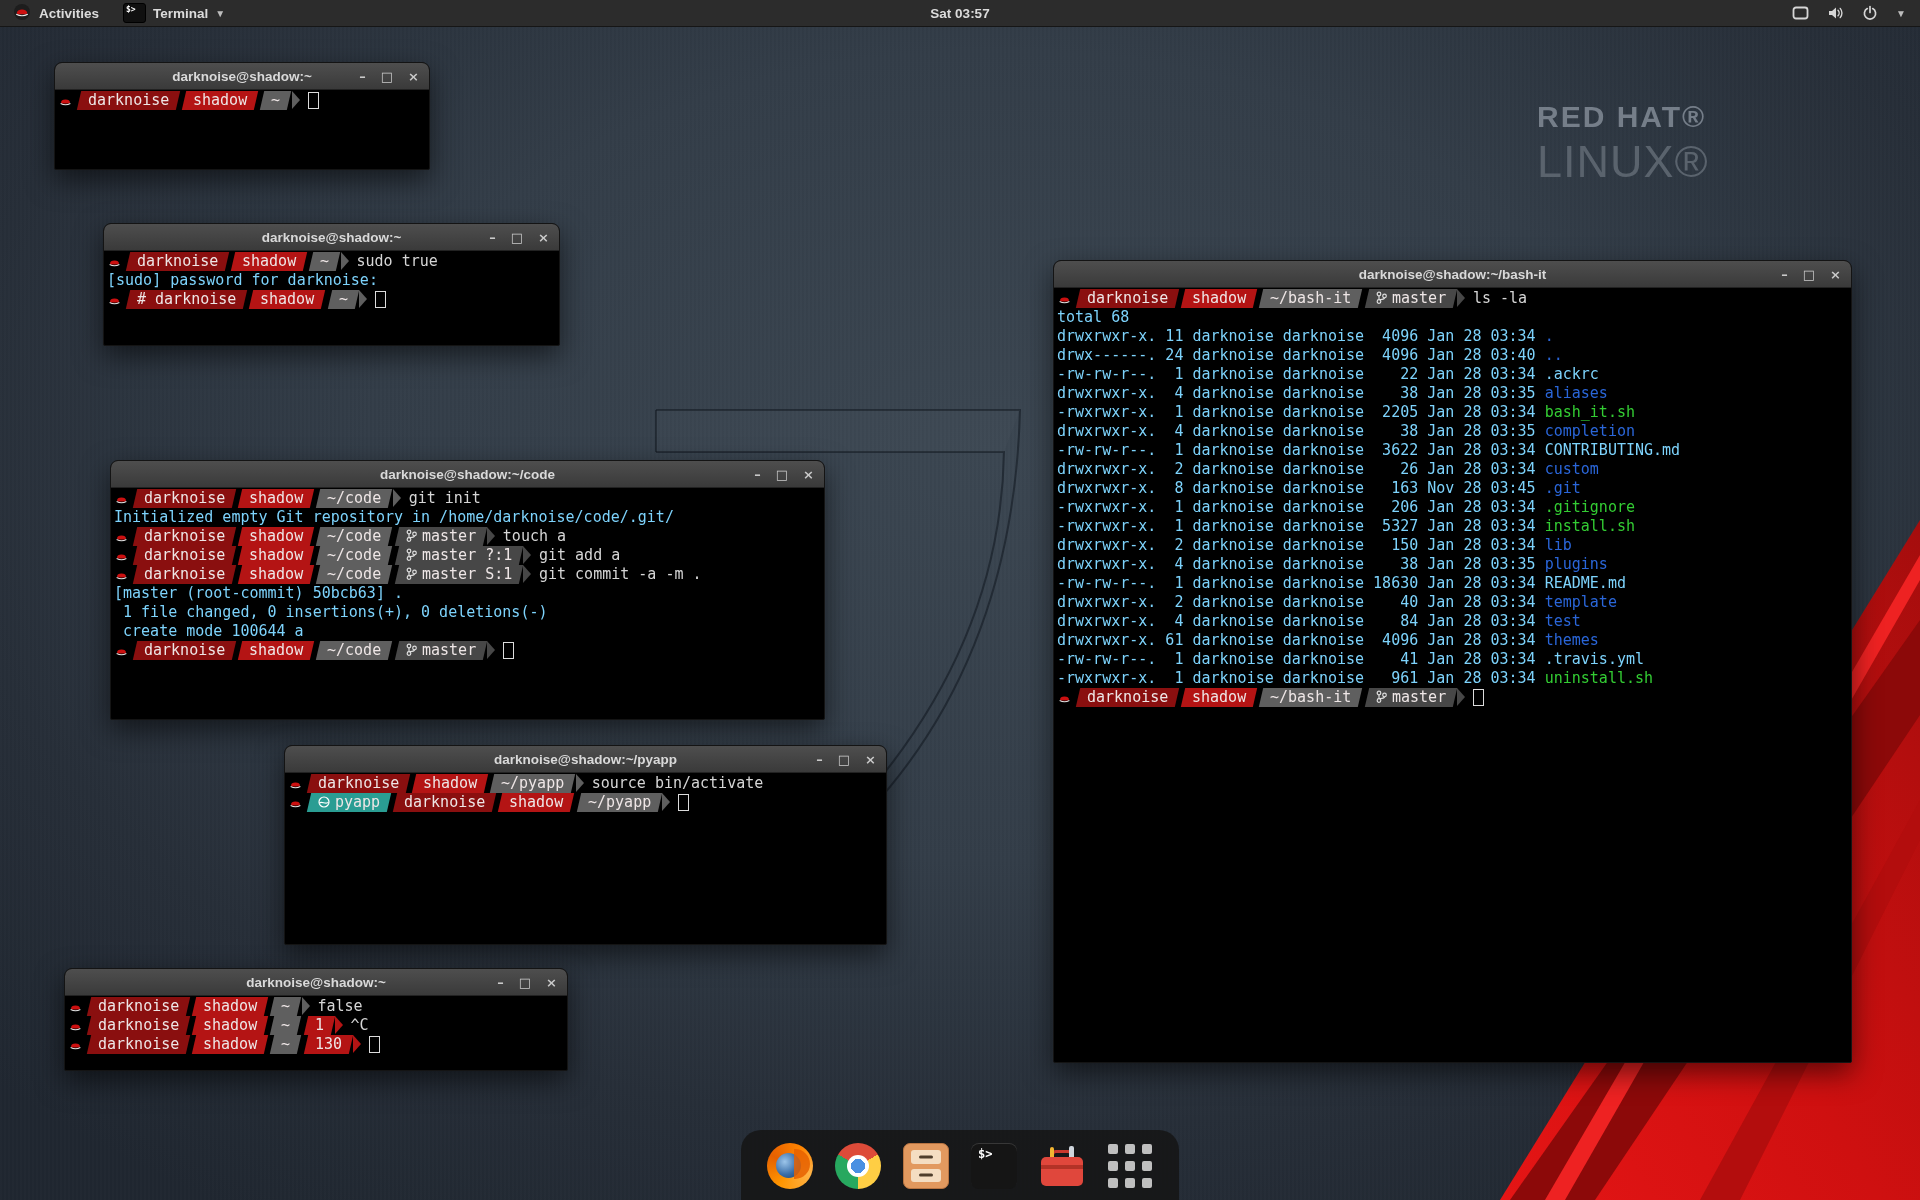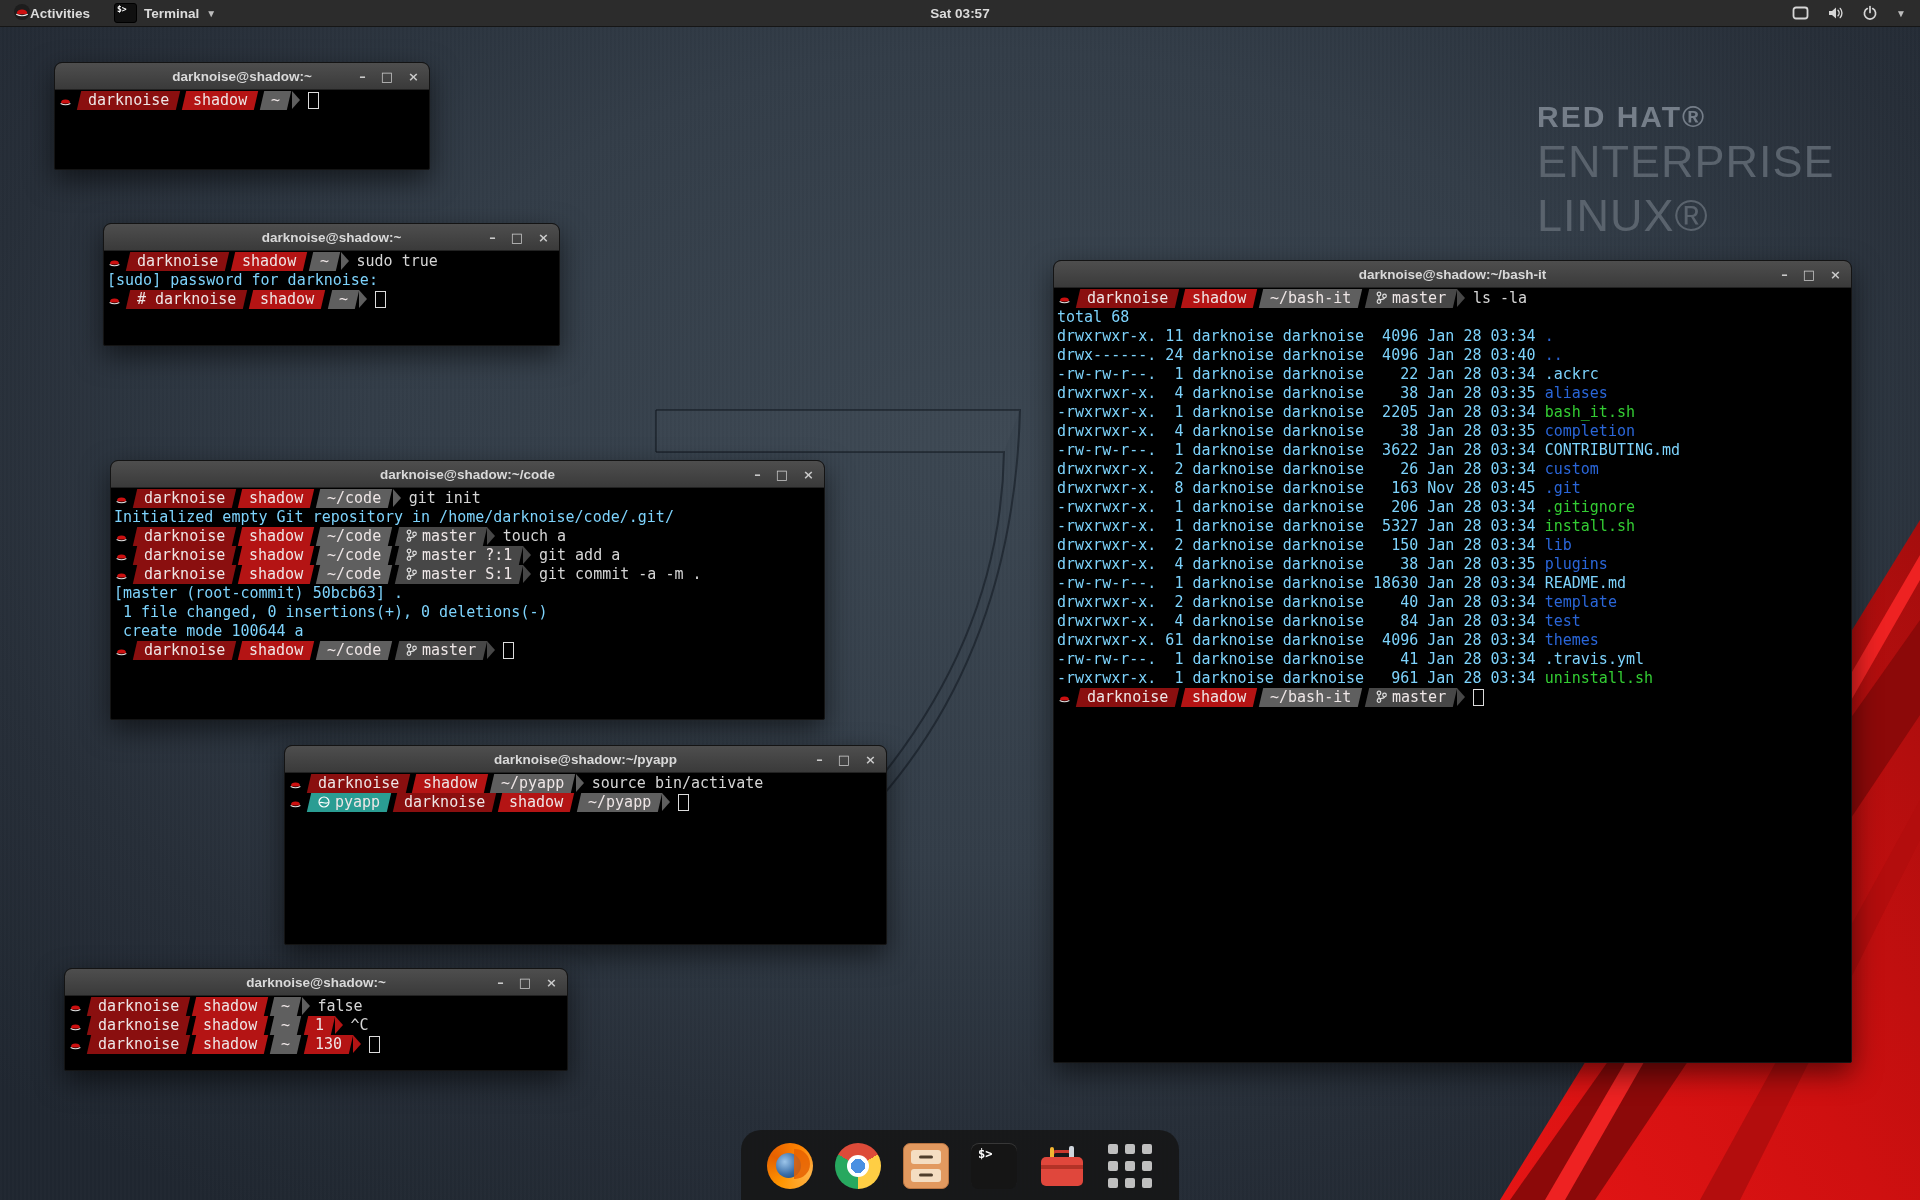--- a/index.html
+++ b/index.html
@@ -14,21 +14,21 @@
   .seven-svg{position:absolute;left:600px;top:380px;}
   .ribbon-svg{position:absolute;right:0;bottom:0;}
   .brand{position:absolute;left:1537px;top:100px;color:#78818c;}
   .brand1{font-size:30px;font-weight:bold;letter-spacing:2px;color:#757e89;}
   .brand2,.brand3{font-size:45px;font-weight:normal;letter-spacing:1px;color:#5a636d;margin-top:2px;}
 
   
   .topbar{position:absolute;left:0;top:0;width:100%;height:26px;background:#2c2c2c;
     border-bottom:1px solid #161616;display:flex;align-items:center;color:#dcdcdc;
     font-size:13.5px;font-weight:bold;z-index:50;}
-  .tb-activities{display:flex;align-items:center;gap:0;padding:0 14px;height:100%;}
+  .tb-activities{display:flex;align-items:center;gap:9px;padding:0 14px;height:100%;}
   .tb-app{display:flex;align-items:center;gap:7px;padding:0 10px;height:100%;}
   .tb-term-icon{width:19px;height:17px;background:#101010;border:1px solid #000;border-radius:3px;
     display:flex;align-items:flex-start;justify-content:flex-start;padding:1px 0 0 2px;
     font:bold 8px "DejaVu Sans Mono",monospace;color:#fff;}
   .chev{font-size:10px;color:#bdbdbd;}
   .tb-clock{position:absolute;left:50%;transform:translateX(-50%);font-weight:bold;}
   .tb-right{margin-left:auto;display:flex;align-items:center;gap:18px;padding-right:14px;}
   .tb-right svg{display:block;}
 
   
@@ -107,21 +107,20 @@
 
   <svg class="seven-svg" width="460" height="450" viewBox="0 0 460 450">
     <path d="M56 30 H420 C416 180 372 320 268 432" fill="none" stroke="rgba(12,17,25,0.5)" stroke-width="2"></path>
     <path d="M56 72 H404 C402 195 358 310 262 420" fill="none" stroke="rgba(12,17,25,0.5)" stroke-width="2"></path>
     <path d="M56 30 V72" fill="none" stroke="rgba(12,17,25,0.5)" stroke-width="2"></path>
     <path d="M56 30 H420 L404 72 H56 Z" fill="rgba(255,255,255,0.02)"></path>
   </svg>
 
   <div class="brand">
     <div class="brand1">RED HAT®</div>
-    <div class="brand2">ENTERPRISE</div>
     <div class="brand3">LINUX®</div>
   </div>
 
   <svg class="ribbon-svg" width="660" height="700" viewBox="0 0 660 700">
     <defs>
       <linearGradient id="rib" x1="1" y1="0" x2="0" y2="1">
         <stop offset="0" stop-color="#a50d0d"></stop>
           <stop offset="0.55" stop-color="#cf1010"></stop>
           <stop offset="1" stop-color="#e51515"></stop>
       </linearGradient>

